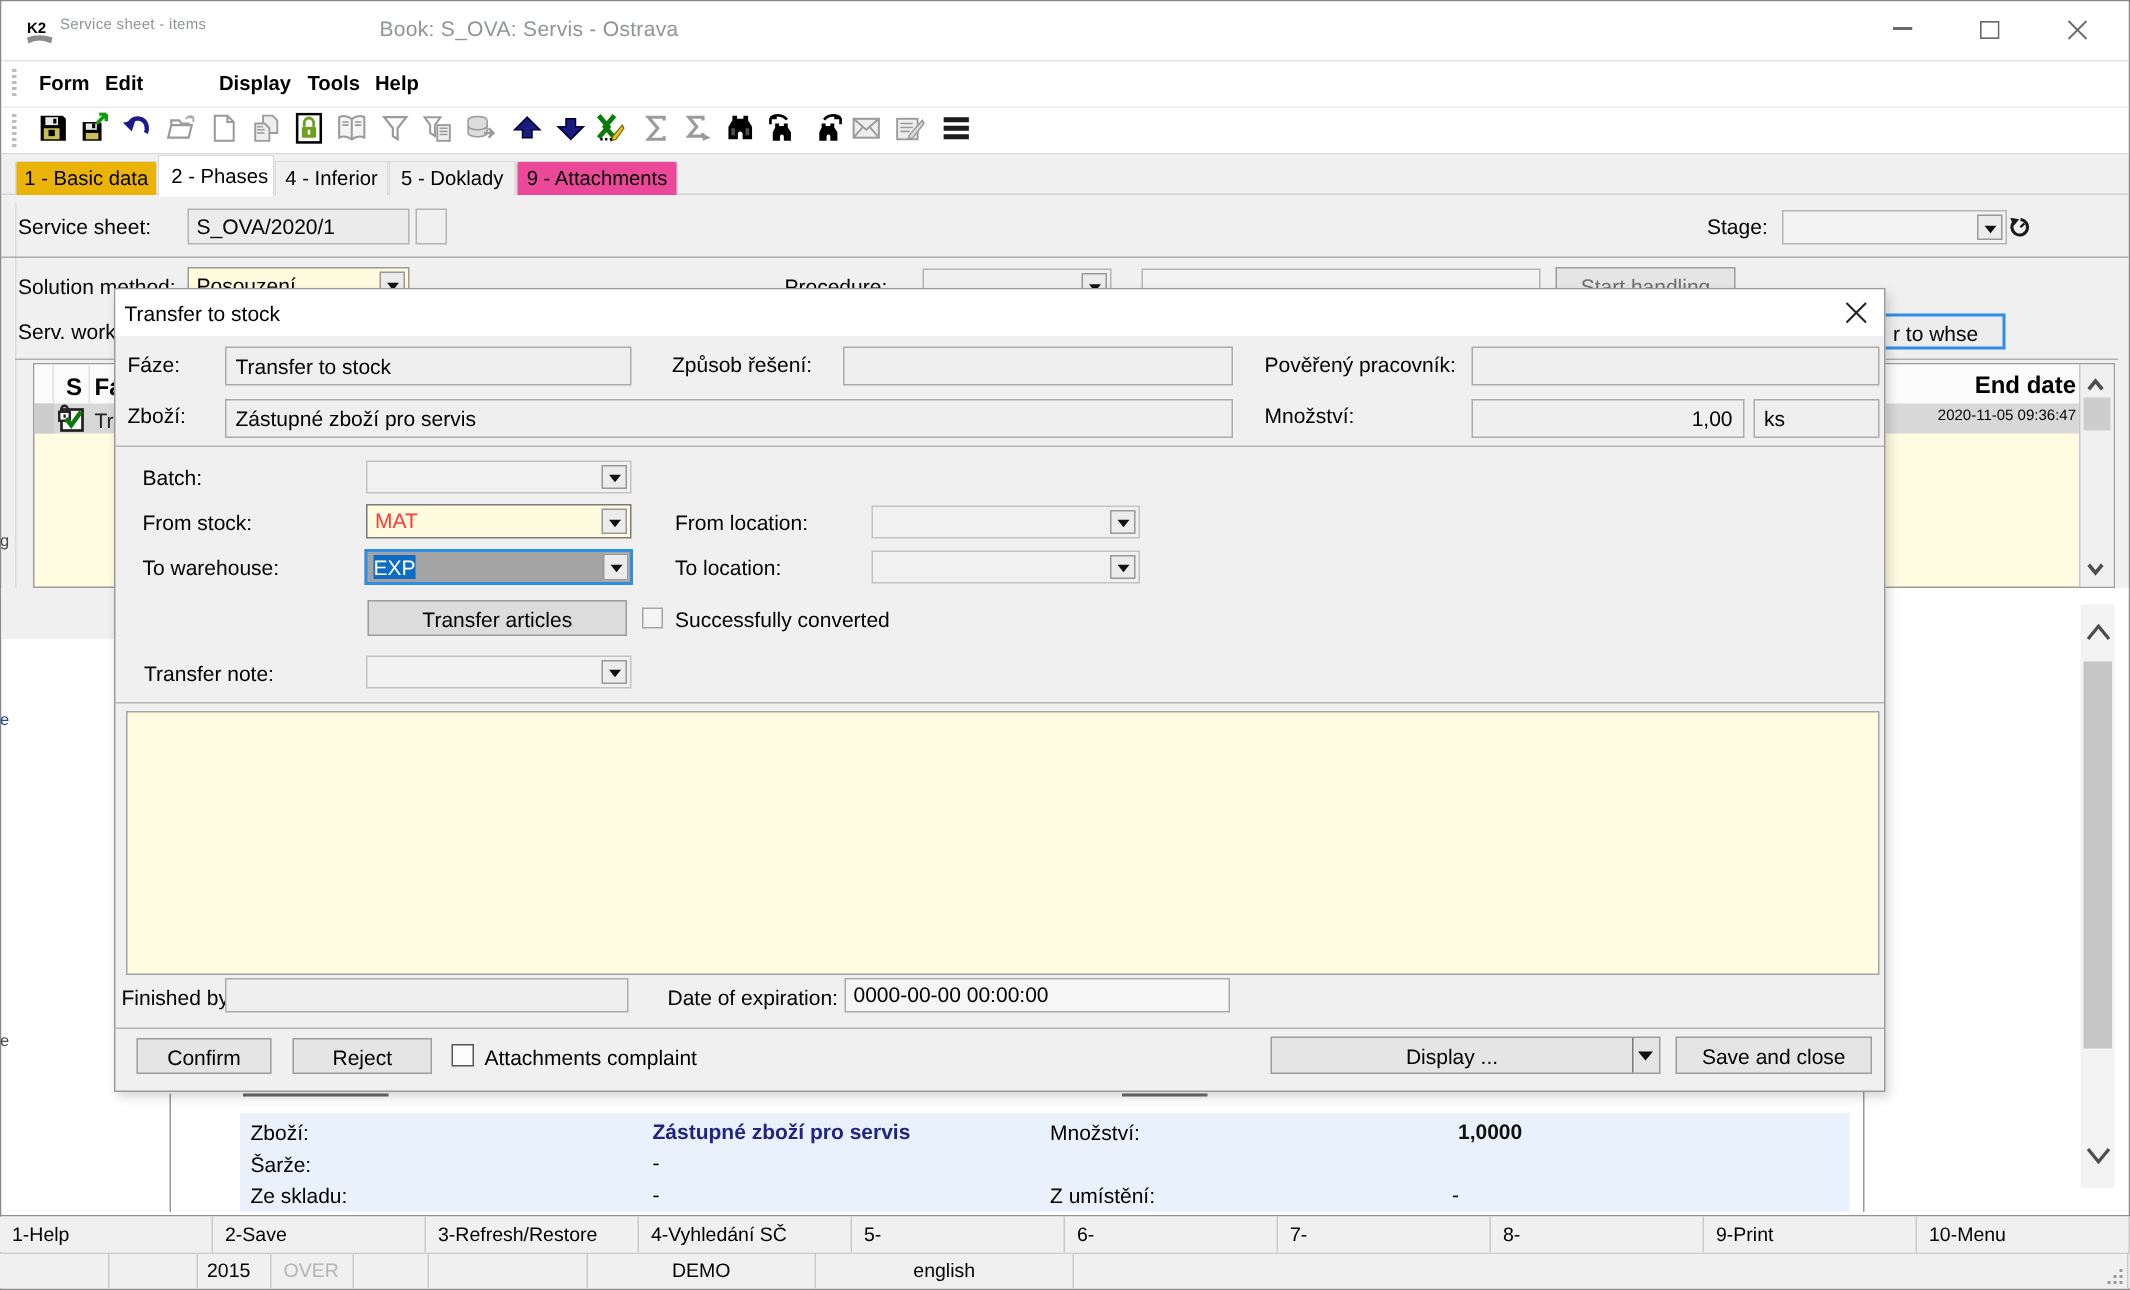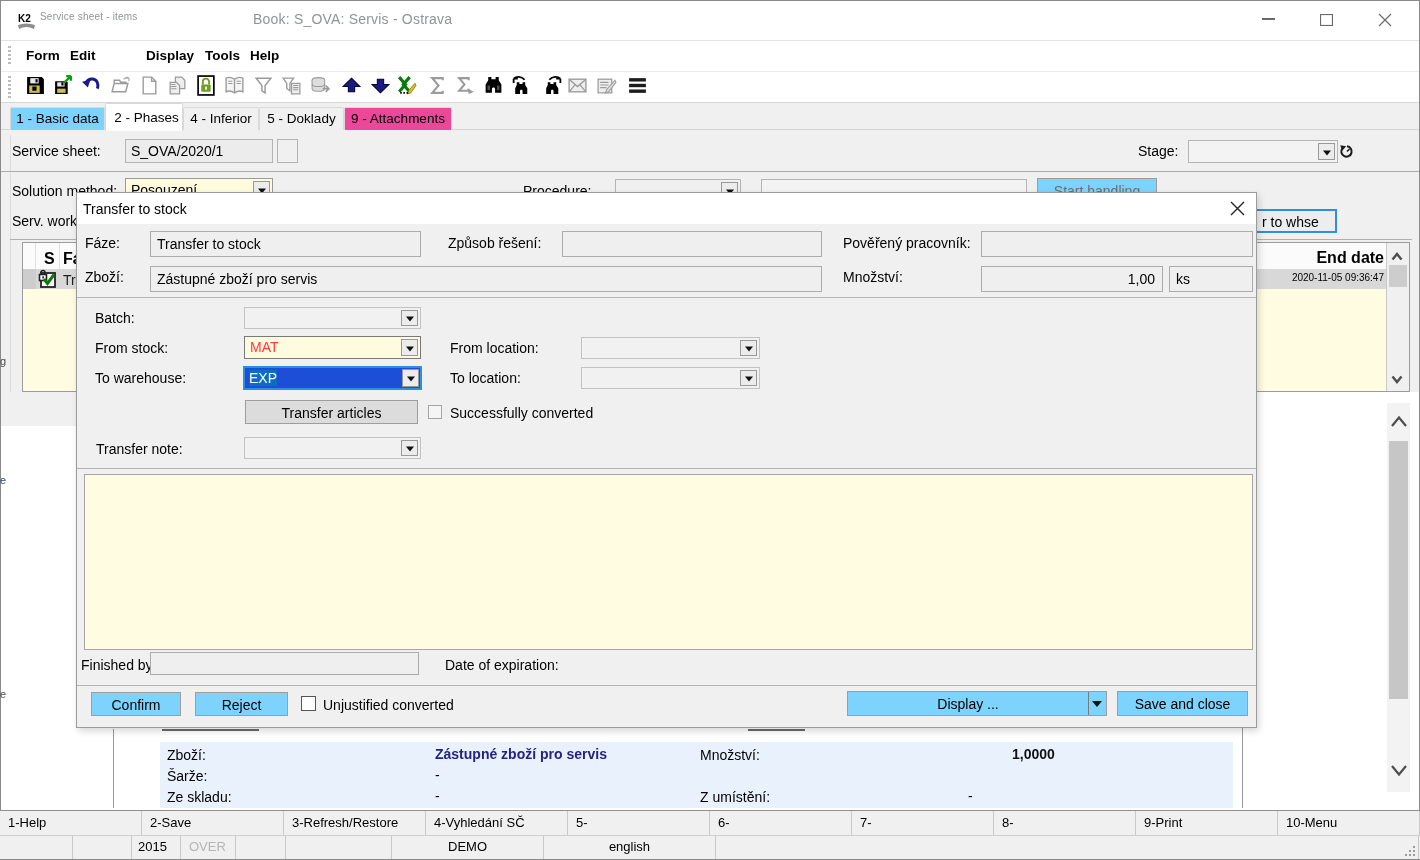--- a/index.html
+++ b/index.html
@@ -1,21 +1,21 @@
 <!DOCTYPE html>
 <html><head>
 <meta charset="utf-8">
 <style>
   * { margin:0; padding:0; box-sizing:border-box; }
   html,body { width:1420px; height:860px; overflow:hidden; }
   body { font-family:"Liberation Sans", sans-serif; font-size:14px; background:#ffffff; position:relative; }
   .abs { position:absolute; }
   .win { position:absolute; left:0; top:0; width:1420px; height:860px; border:1px solid #8a8a8a; background:#fff; }
   .grip { position:absolute; width:3px; background-image:repeating-linear-gradient(to bottom,#bcbcbc 0 2px, #ffffff 2px 4px); }
-  .btn { position:absolute; background:#7dd3fc; border:1px solid #9d9d9d; text-align:center; color:#000; }
+  .btn { position:absolute; background:#e5e5e5; border:1px solid #9d9d9d; text-align:center; color:#000; }
   .ddbtn { position:absolute; right:2px; top:2px; bottom:2px; width:17px; background:#ececec; border:1px solid #999; }
   .ddbtn:after { content:""; position:absolute; left:50%; top:50%; transform:translate(-50%,-30%); border-left:4.5px solid transparent; border-right:4.5px solid transparent; border-top:5.5px solid #111; }
   .lbl { position:absolute; white-space:nowrap; color:#000; }
 </style>
 </head>
 <body>
 <div class="win"></div>
 
 <div class="abs" style="left:1px;top:1px;width:1418px;height:39px;background:#ffffff;"></div>
 <div class="abs" id="k2logo" style="left:18px;top:12px;width:18px;height:18px;">
@@ -144,21 +144,21 @@
       <path d="M18 5 L10 14 L9 17 L12 16 L19 7 Z" fill="#ddd" stroke="#9b9b9b"></path>
     </svg>
     <svg width="21" height="21" viewBox="0 0 20 20" style="position: absolute; left: 627px; top: 75px;">
       <rect x="2" y="3" width="16" height="3.2" fill="#1c1c1c"></rect>
       <rect x="2" y="8.4" width="16" height="3.2" fill="#1c1c1c"></rect>
       <rect x="2" y="13.8" width="16" height="3.2" fill="#1c1c1c"></rect>
     </svg>
   </div>
 
 <div class="abs" style="left:1px;top:103px;width:1418px;height:27px;background:#f0f0f0;border-bottom:1px solid #d4d4d4;"></div>
-<div class="abs" style="left:10px;top:107px;width:95px;height:23px;background:#7dd3fc;border:1px solid #d9d9d9;border-bottom:none;border-radius:2px 2px 0 0;font-size:13.5px;text-align:center;padding-top:3px;">1 - Basic data</div>
+<div class="abs" style="left:10px;top:107px;width:95px;height:23px;background:#eab308;border:1px solid #d9d9d9;border-bottom:none;border-radius:2px 2px 0 0;font-size:13.5px;text-align:center;padding-top:3px;">1 - Basic data</div>
 <div class="abs" style="left:105px;top:103px;width:78px;height:28px;background:#ffffff;border:1px solid #d9d9d9;border-bottom:none;border-radius:2px 2px 0 0;font-size:13.5px;text-align:center;padding:6px 0 0 5px;z-index:2;">2 - Phases</div>
 <div class="abs" style="left:183px;top:107px;width:76px;height:23px;background:#f0f0f0;border:1px solid #d9d9d9;border-bottom:none;border-radius:2px 2px 0 0;font-size:13.5px;text-align:center;padding-top:3px;">4 - Inferior</div>
 <div class="abs" style="left:259px;top:107px;width:85px;height:23px;background:#f0f0f0;border:1px solid #d9d9d9;border-bottom:none;border-radius:2px 2px 0 0;font-size:13.5px;text-align:center;padding-top:3px;">5 - Doklady</div>
 <div class="abs" style="left:344px;top:107px;width:108px;height:23px;background:#ec4899;border:1px solid #d9d9d9;border-bottom:none;border-radius:2px 2px 0 0;font-size:13.5px;text-align:center;padding-top:3px;">9 - Attachments</div>
 
 <div class="abs" style="left:1px;top:130px;width:1418px;height:267px;background:#f0f0f0;"></div>
 <div class="abs" style="left:10px;top:135px;width:1px;height:672px;background:#dcdcdc;"></div>
 
 <div class="lbl" style="left:12px;top:143px;">Service sheet:</div>
 <div class="abs" style="left:125px;top:139px;width:148px;height:24px;background:#ececec;border:1px solid #b4b4b4;padding:3px 0 0 5px;">S_OVA/2020/1</div>
@@ -239,21 +239,21 @@
 
 <div class="abs" style="left:162px;top:729px;width:97px;height:2px;background:#6a6a6a;"></div>
 <div class="abs" style="left:748px;top:729px;width:57px;height:2px;background:#6a6a6a;"></div>
 <div class="abs" style="left:113px;top:729px;width:1px;height:79px;background:#9a9a9a;"></div>
 
 <div class="abs" style="left:160px;top:742px;width:1073px;height:66px;background:#e9f2fc;"></div>
 <div class="abs" style="left:1242px;top:700px;width:1px;height:108px;background:#9a9a9a;"></div>
 <div class="lbl" style="left:167px;top:747px;">Zboží:</div>
 <div class="lbl" style="left:435px;top:746px;font-weight:bold;color:#232382;">Zástupné zboží pro servis</div>
 <div class="lbl" style="left:700px;top:747px;">Množství:</div>
-<div class="lbl" style="left:972px;top:746px;font-weight:bold;color:#111;margin-left:40px;">1,0000</div>
+<div class="lbl" style="left:972px;top:746px;font-weight:bold;color:#111;">1,0000</div>
 <div class="lbl" style="left:167px;top:768px;">Šarže:</div>
 <div class="lbl" style="left:435px;top:767px;">-</div>
 <div class="lbl" style="left:167px;top:789px;">Ze skladu:</div>
 <div class="lbl" style="left:435px;top:788px;">-</div>
 <div class="lbl" style="left:700px;top:789px;">Z umístění:</div>
 <div class="lbl" style="left:968px;top:788px;">-</div>
 
 <div class="abs" style="left:0px;top:810px;width:1420px;height:1px;background:#8f8f8f;"></div>
 <div class="abs" id="statusbar1" style="left:0px;top:811px;width:1420px;height:24px;background:#f0f0f0;">
     <div style="position: absolute; left: 0px; top: 0px; width: 142px; height: 24px; border-right: 1px solid rgb(201, 201, 201); padding: 4px 0px 0px 8px; font-size: 13px;">1-Help</div>
@@ -316,39 +316,40 @@
   <div class="abs" style="left:167px;top:114px;width:177px;height:22px;background:#f1f1f1;border:1px solid #c3c3c3;">
       <div class="ddbtn"></div>
     </div>
   <div class="lbl" style="left:18px;top:147px;">From stock:</div>
   <div class="abs" style="left:167px;top:143px;width:177px;height:23px;background:#fffbde;border:1px solid #7a7a7a;padding:2px 0 0 5px;color:#ff3b3b;">MAT<div class="ddbtn"></div></div>
   <div class="lbl" style="left:373px;top:147px;">From location:</div>
   <div class="abs" style="left:504px;top:144px;width:179px;height:22px;background:#f1f1f1;border:1px solid #c3c3c3;">
       <div class="ddbtn"></div>
     </div>
   <div class="lbl" style="left:18px;top:177px;">To warehouse:</div>
-  <div class="abs" style="left:166px;top:173px;width:179px;height:24px;background:#1d4ed8;border:2px solid #2e8ee4;padding:2px 0 0 4px;"><span style="background:#0e6cc4;color:#fff;">EXP</span><div class="ddbtn" style="right:1px;top:1px;bottom:1px;"></div></div>
+  <div class="abs" style="left:166px;top:173px;width:179px;height:24px;background:#a3a3a3;border:2px solid #2e8ee4;padding:2px 0 0 4px;"><span style="background:#0e6cc4;color:#fff;">EXP</span><div class="ddbtn" style="right:1px;top:1px;bottom:1px;"></div></div>
   <div class="lbl" style="left:373px;top:177px;">To location:</div>
   <div class="abs" style="left:504px;top:174px;width:179px;height:22px;background:#f1f1f1;border:1px solid #c3c3c3;">
       <div class="ddbtn"></div>
     </div>
   <div class="btn" style="left:168px;top:207px;width:173px;height:24px;background:#dcdcdc;padding-top:4px;">Transfer articles</div>
   <div class="abs" style="left:351px;top:212px;width:14px;height:14px;background:#f5f5f5;border:1px solid #a5a5a5;"></div>
   <div class="lbl" style="left:373px;top:212px;">Successfully converted</div>
   <div class="lbl" style="left:19px;top:248px;">Transfer note:</div>
   <div class="abs" style="left:167px;top:244px;width:177px;height:22px;background:#f1f1f1;border:1px solid #c3c3c3;">
       <div class="ddbtn"></div>
     </div>
 
   <div class="abs" style="left:7px;top:281px;width:1169px;height:176px;background:#fffce1;border:1px solid #a5a5a5;"></div>
 
   <div class="lbl" style="left:4px;top:464px;">Finished by:</div>
   <div class="abs" style="left:73px;top:459px;width:269px;height:23px;background:#efefef;border:1px solid #ababab;"></div>
   <div class="lbl" style="left:368px;top:464px;">Date of expiration:</div>
+  <div class="abs" style="left:486px;top:459px;width:257px;height:23px;background:#f6f6f6;border:1px solid #ababab;padding:2px 0 0 5px;">0000-00-00 00:00:00</div>
 
   <div class="abs" style="left:0;top:492px;width:100%;height:1px;background:#b5b5b5;"></div>
   <div class="btn" style="left:14px;top:499px;width:90px;height:24px;padding-top:4px;">Confirm</div>
   <div class="btn" style="left:118px;top:499px;width:93px;height:24px;padding-top:4px;">Reject</div>
   <div class="abs" style="left:224px;top:503px;width:15px;height:15px;background:#fdfdfd;border:1px solid #555;"></div>
-  <div class="lbl" style="left:246px;top:504px;">Unjustified converted</div>
+  <div class="lbl" style="left:246px;top:504px;">Attachments complaint</div>
   <div class="btn" style="left:770px;top:498px;width:260px;height:25px;padding-top:4px;"><span style="display:inline-block;padding-right:18px;">Display ...</span><span style="position:absolute;right:17px;top:0;bottom:0;width:1px;background:#7a7a7a;"></span><span style="position:absolute;right:4px;top:9px;border-left:5px solid transparent;border-right:5px solid transparent;border-top:6px solid #111;"></span></div>
   <div class="btn" style="left:1040px;top:498px;width:131px;height:25px;padding-top:4px;">Save and close</div>
 </div>
 
 </body></html>

